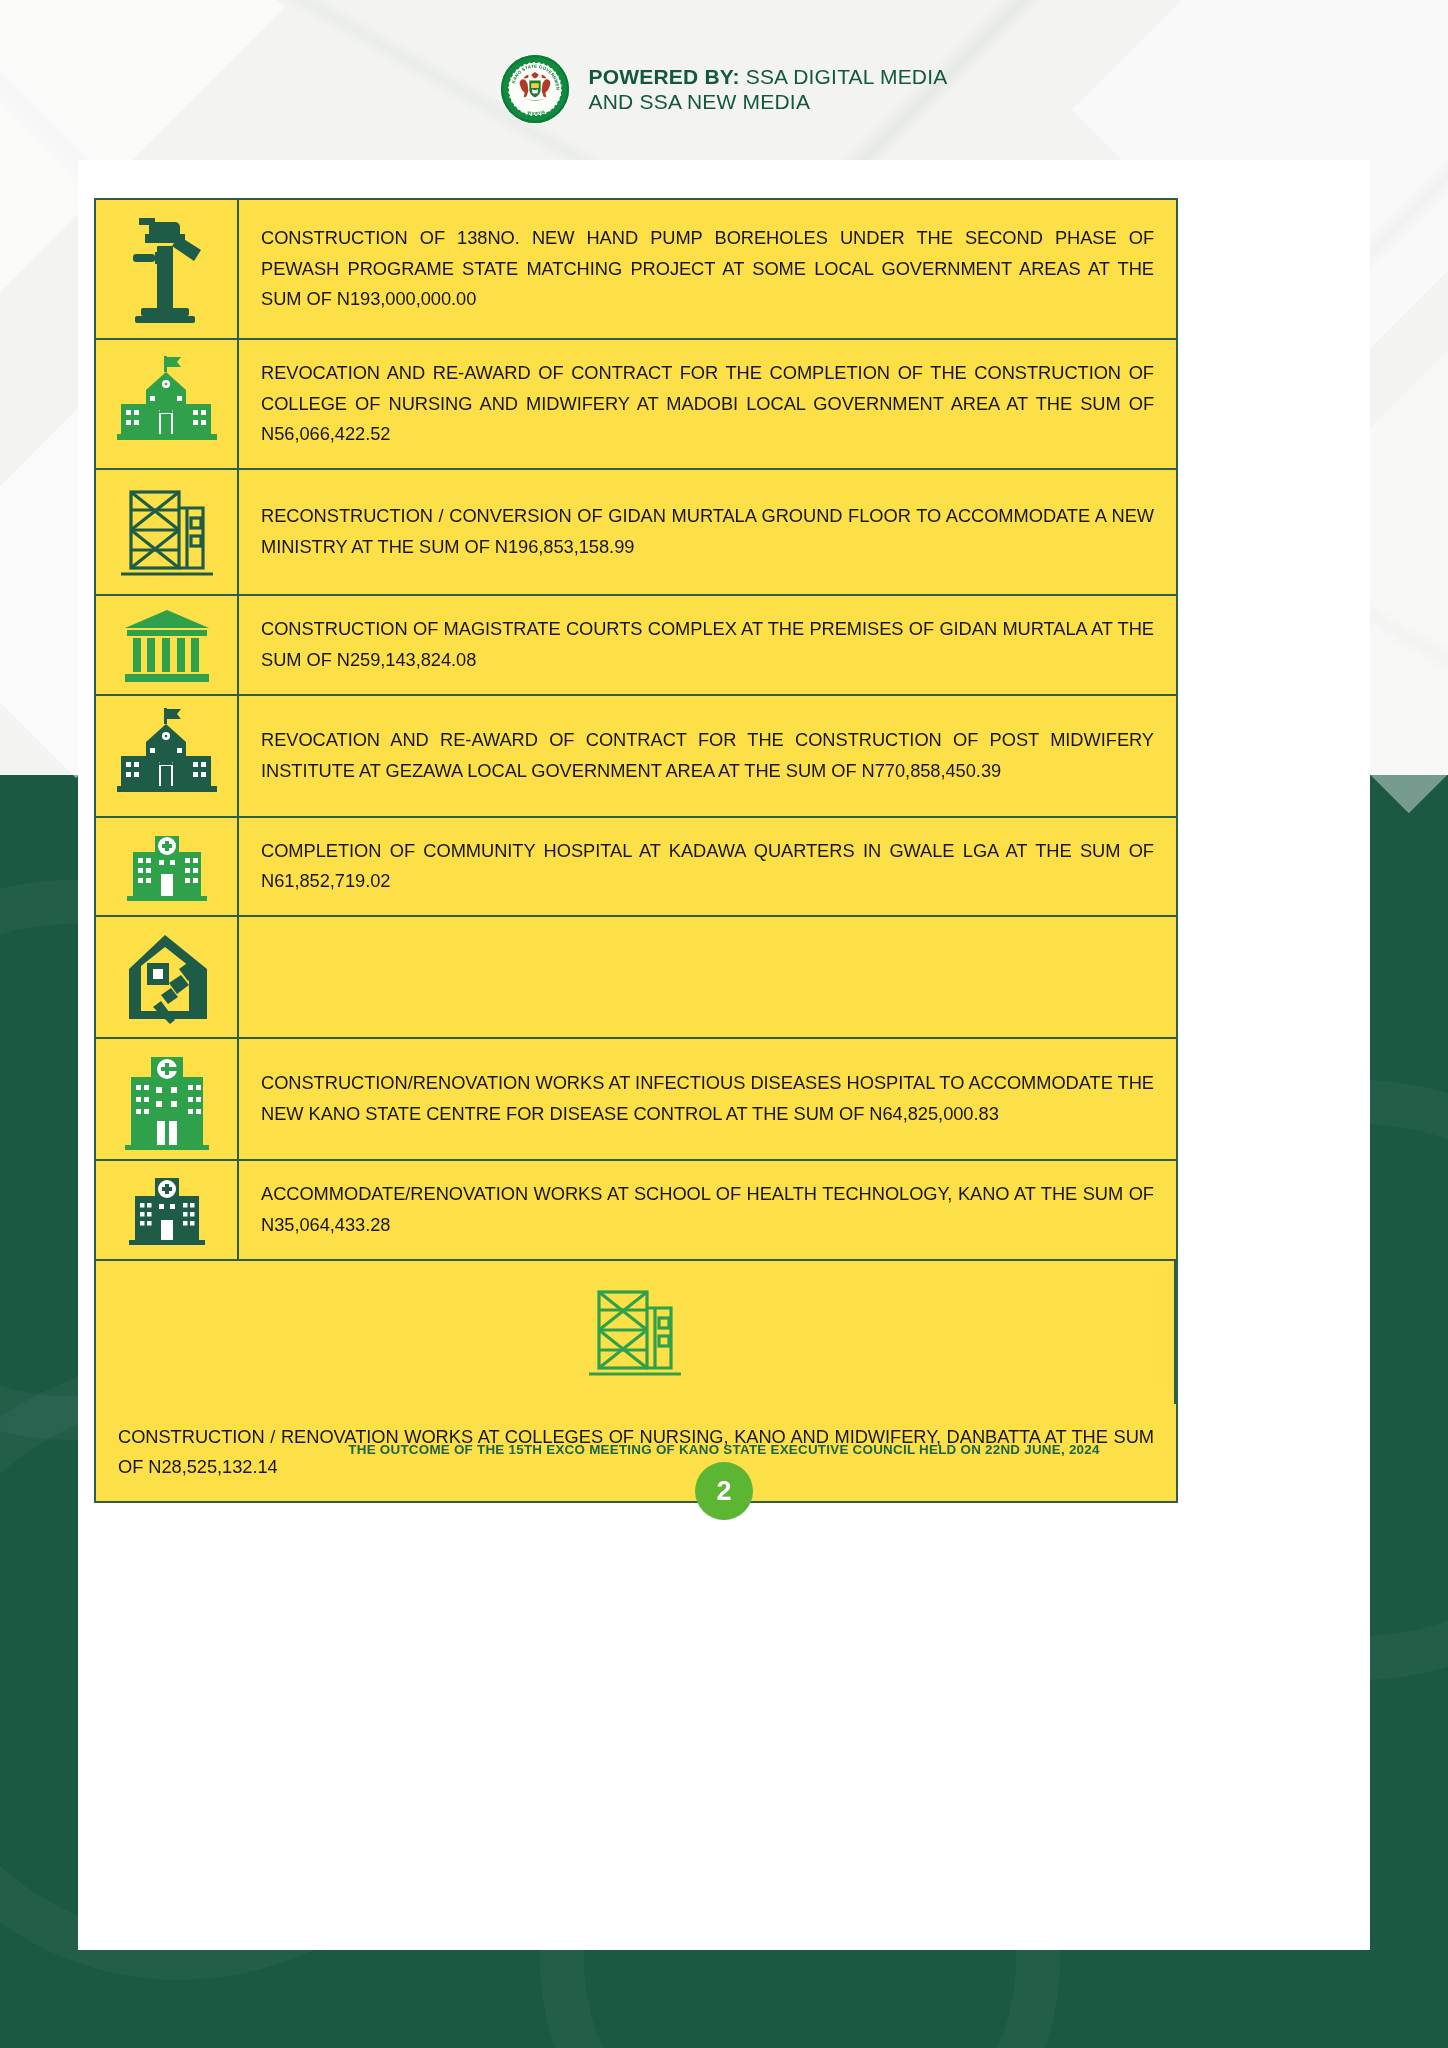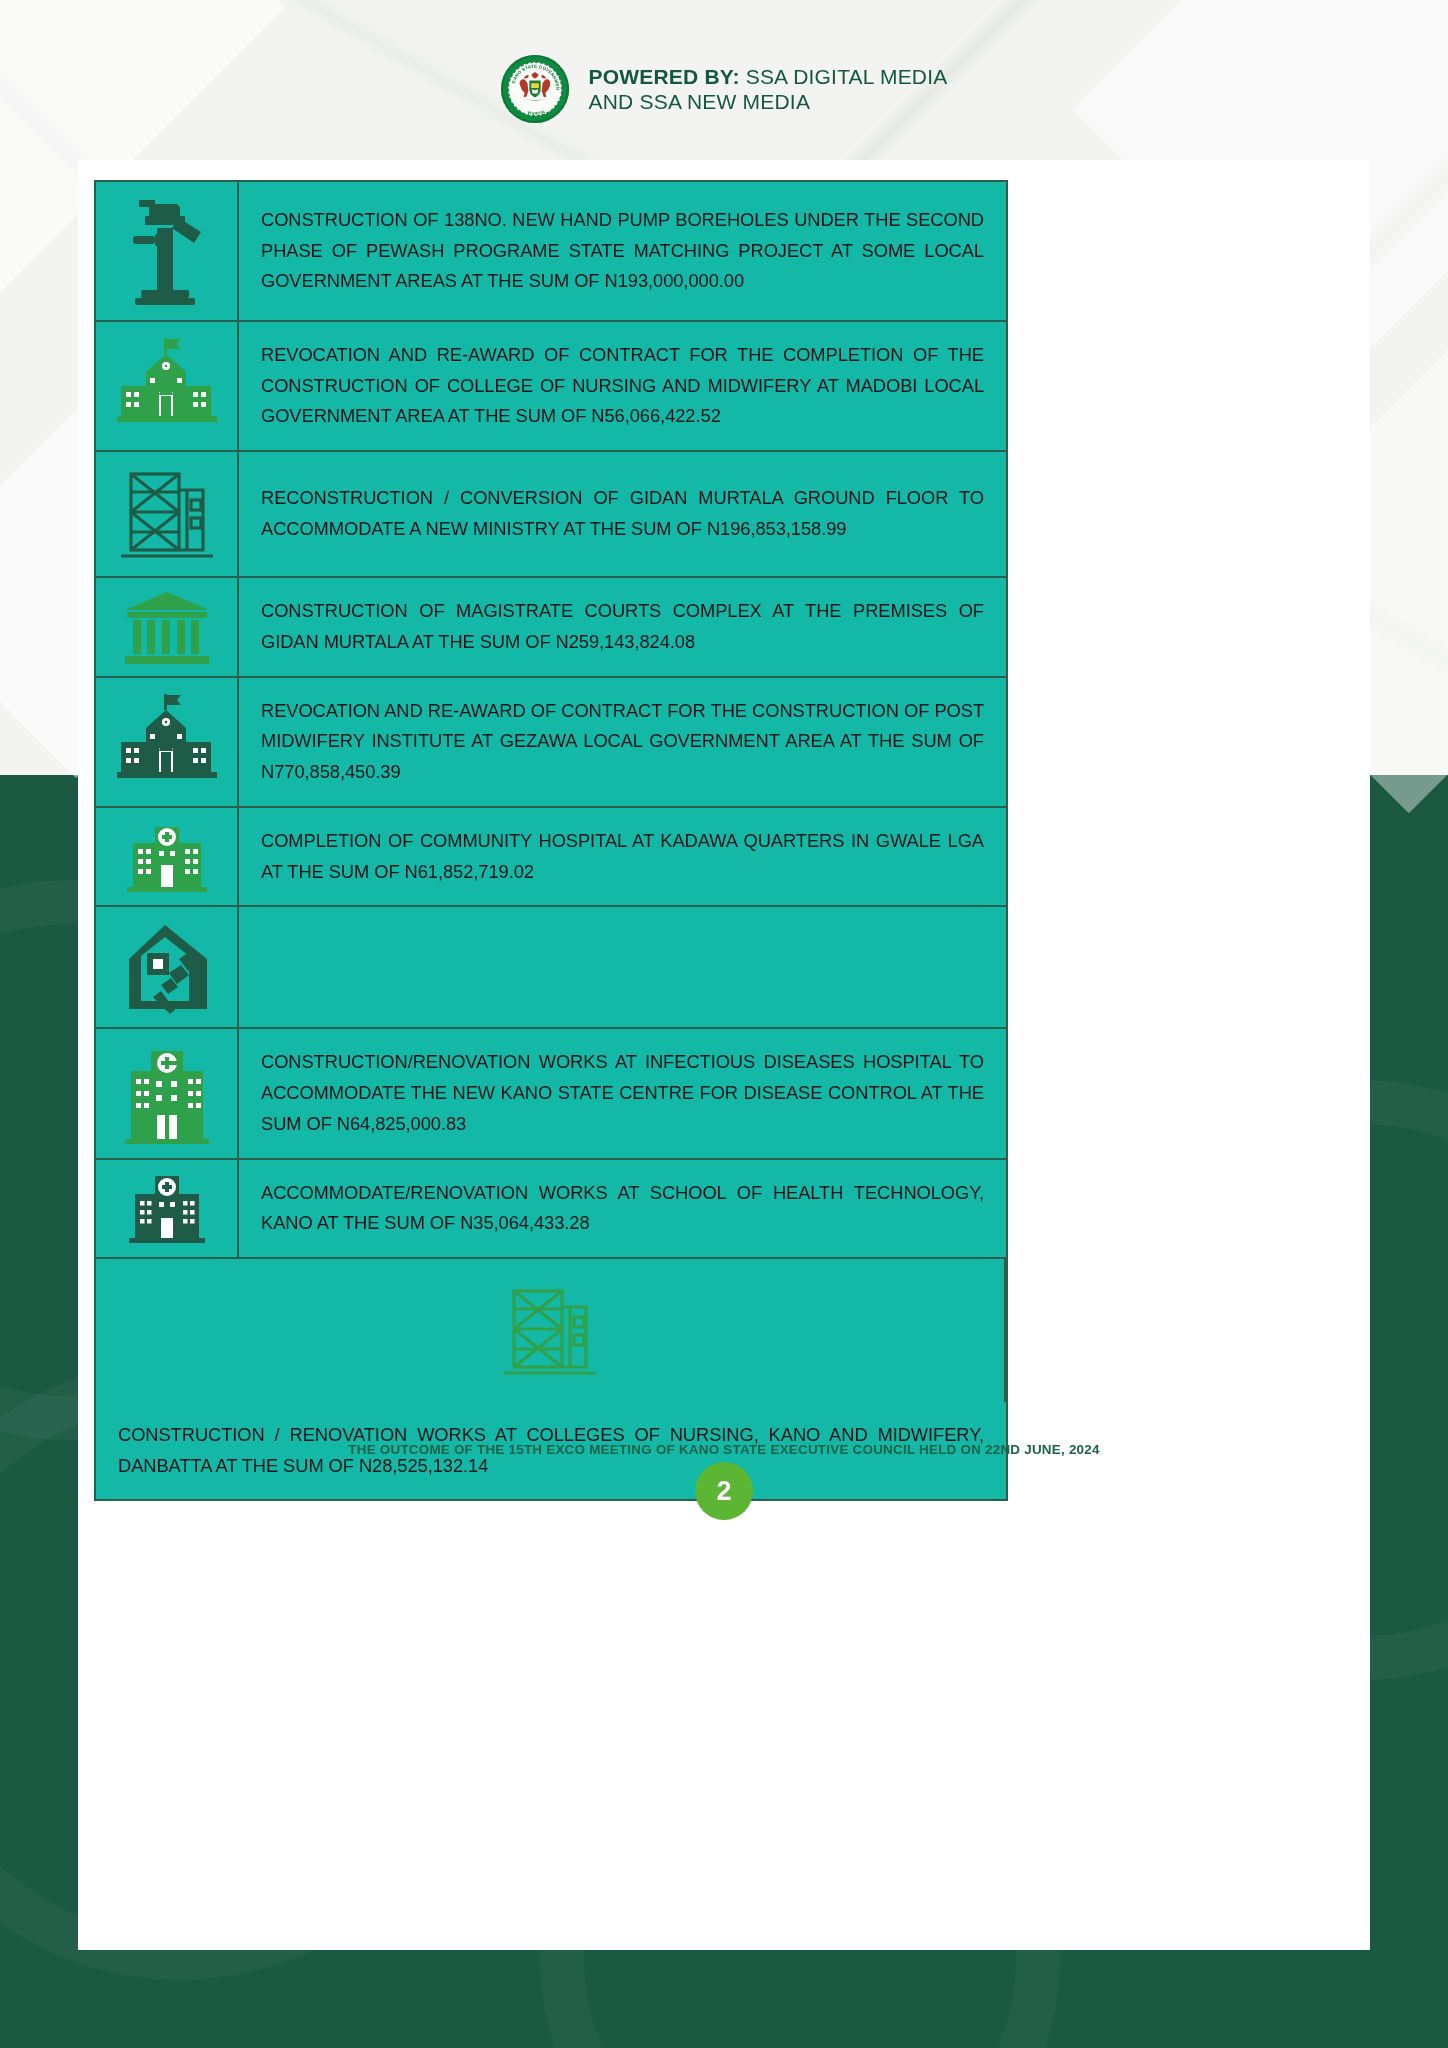--- a/index.html
+++ b/index.html
@@ -101,24 +101,24 @@
     font-size: 21px;
     letter-spacing: .2px;
     color: #14573f;
   }
   .header-text .hb { font-weight: 700; }
   .header-text .hn { font-weight: 400; }
 
   
   .table {
     position: absolute;
-    left: 94px; top: 180px;
-    width: 914px;
+    left: 94px; top: 198px;
+    width: 1084px;
     border: 2px solid #2a5f4b;
-    background: #14b8a6;
+    background: #fde047;
   }
   .row {
     display: flex;
     align-items: stretch;
     border-bottom: 2px solid #2a5f4b;
   }
   .row:last-child { border-bottom: none; flex-direction: column; }
 
   .cell-icon {
     flex: 0 0 143px;

